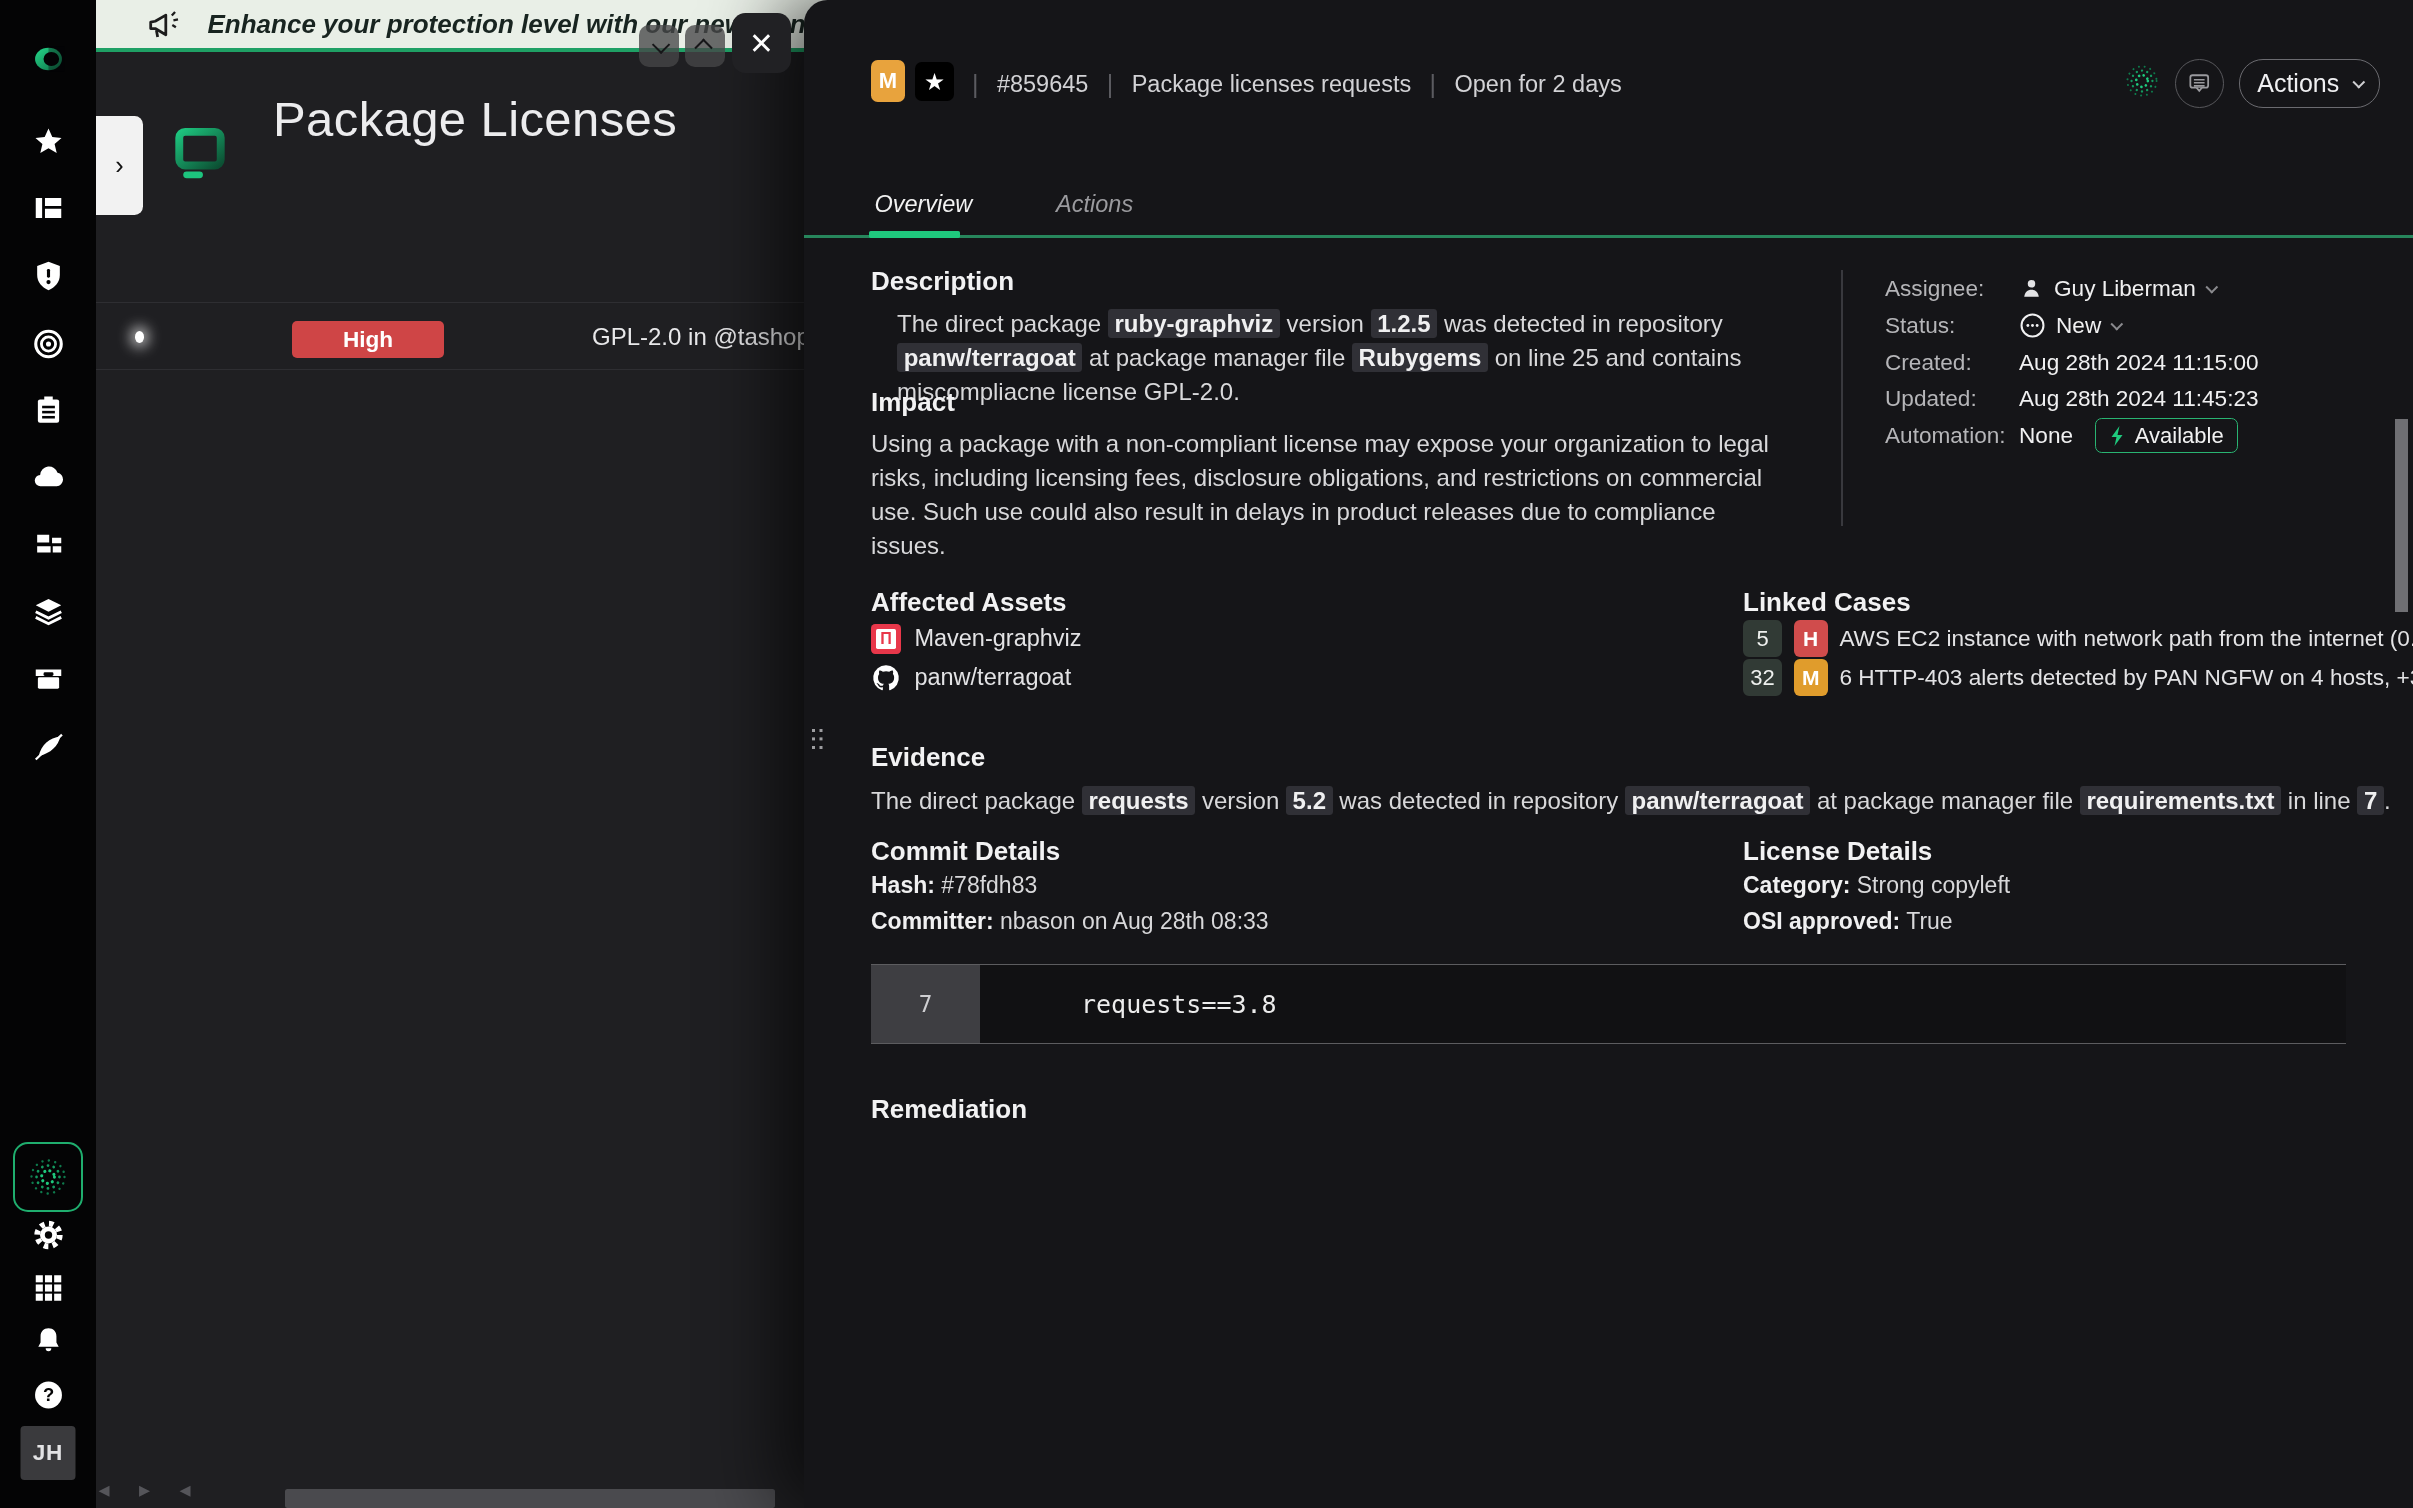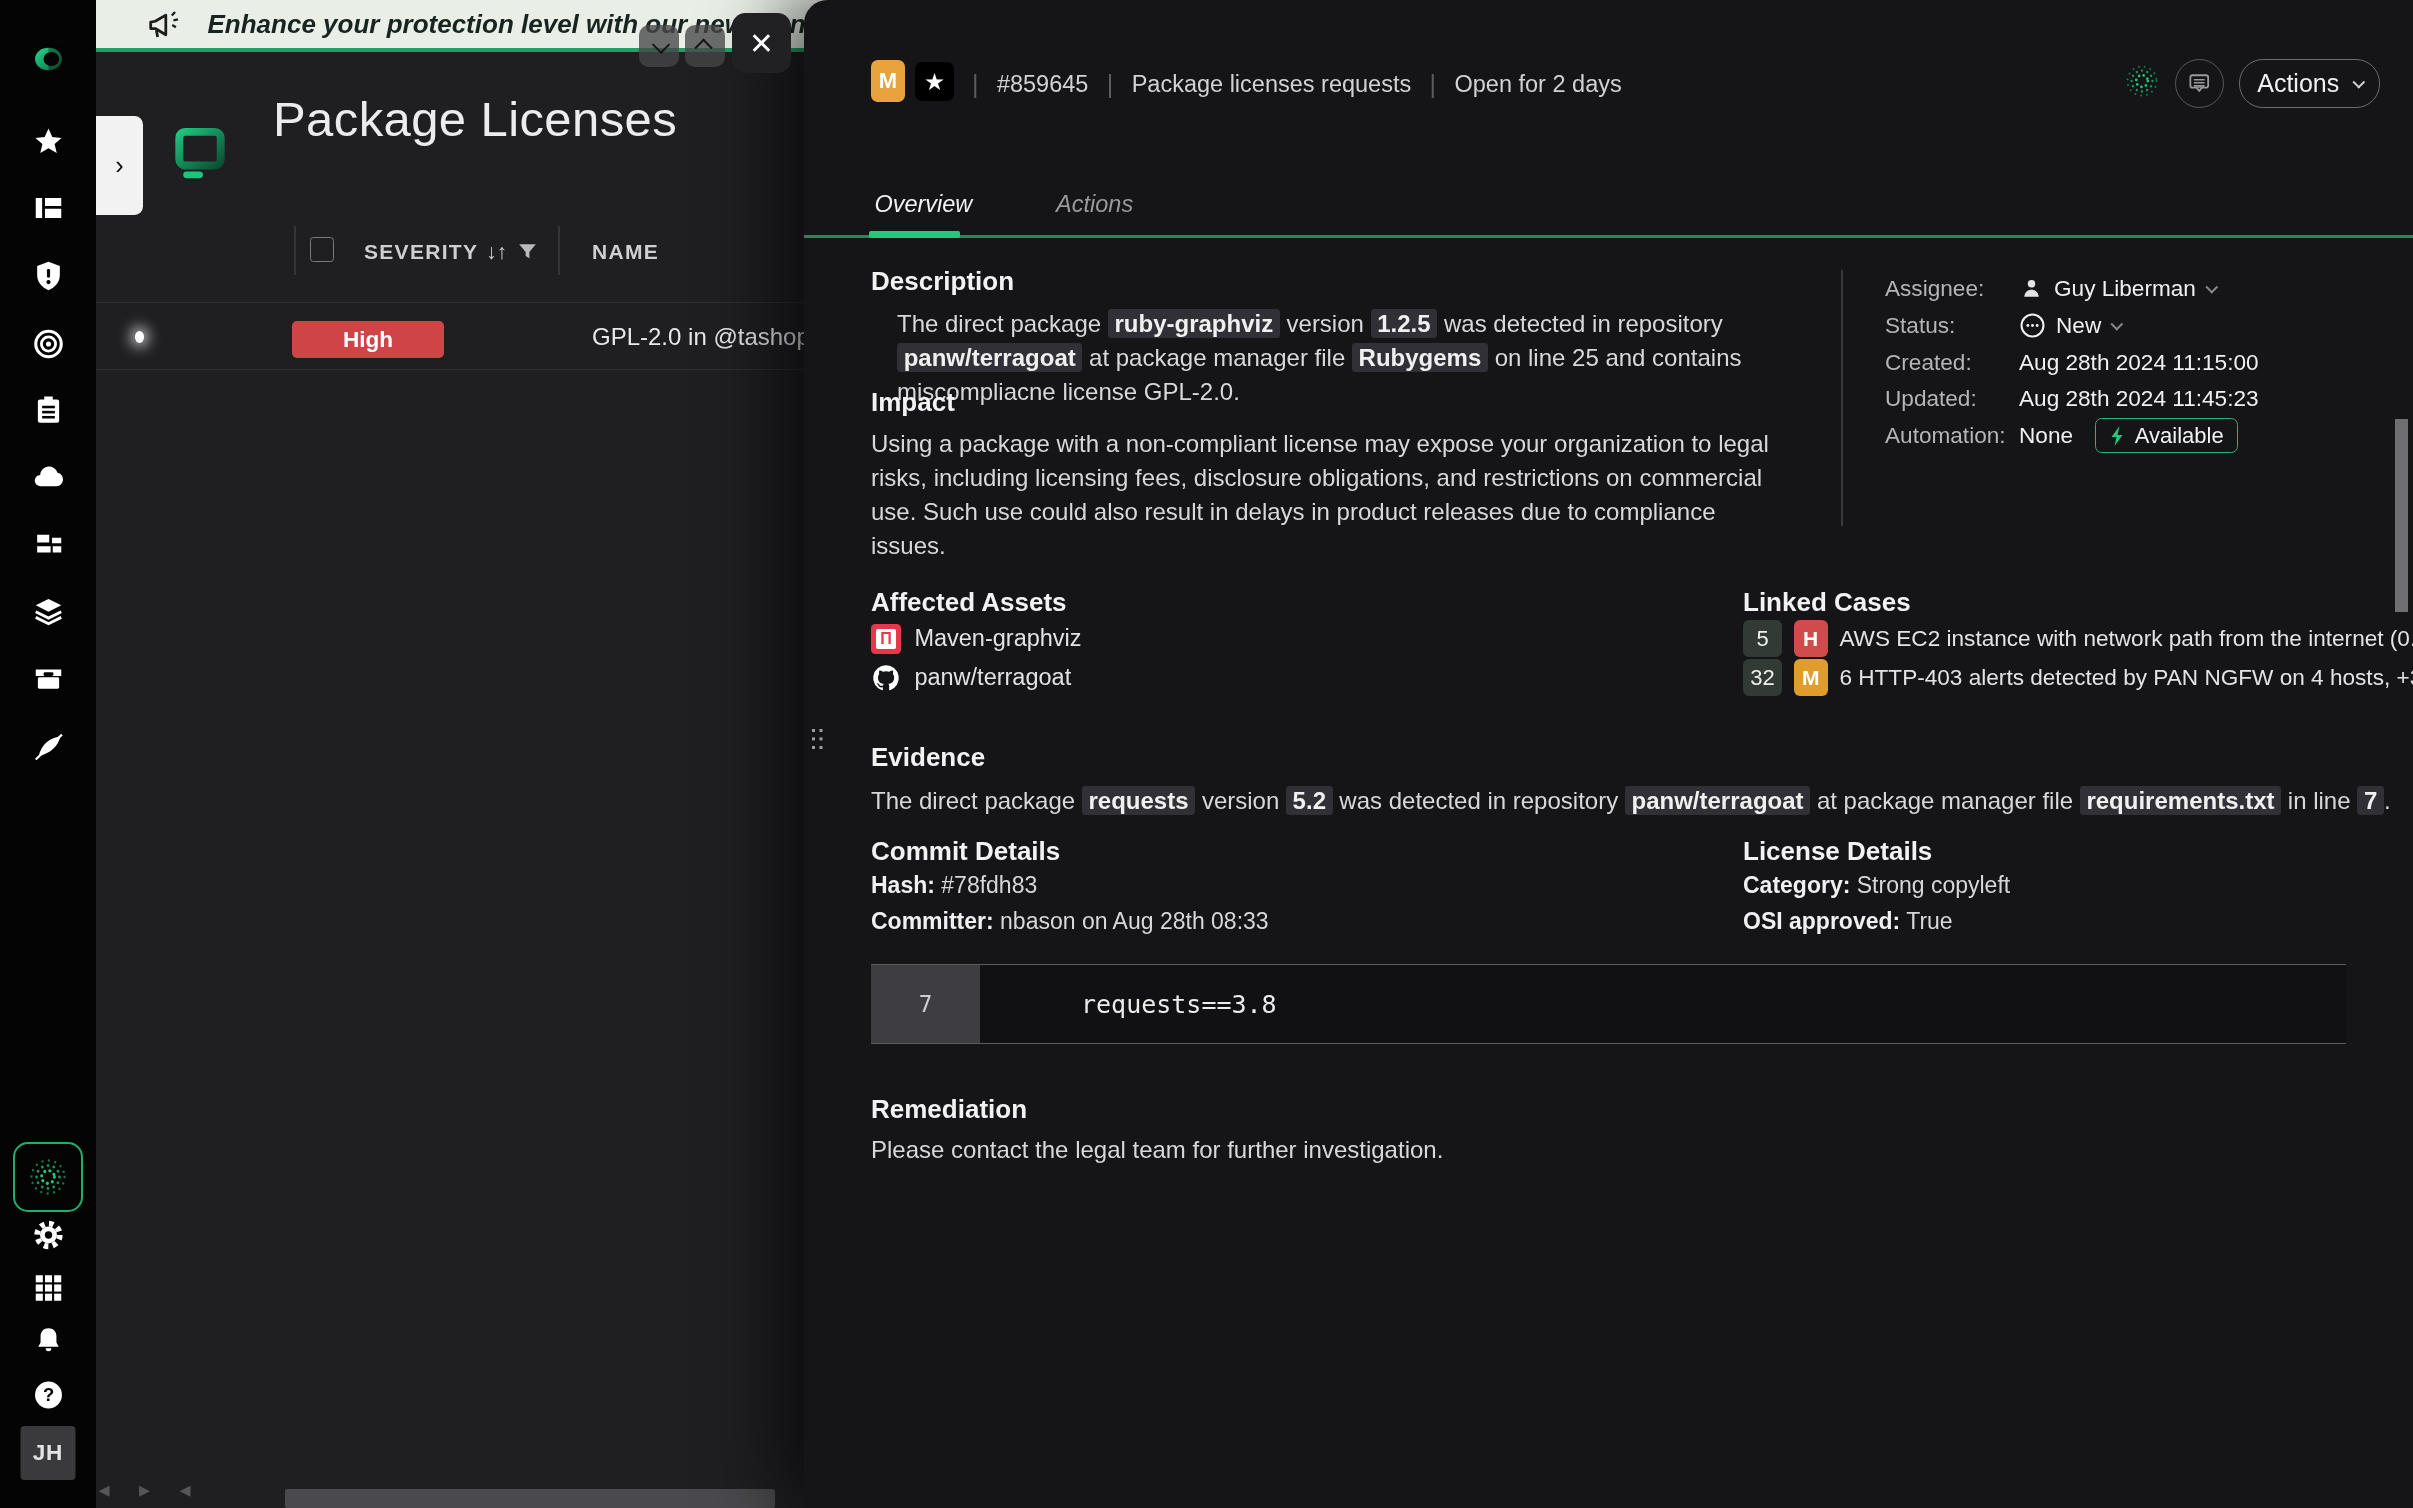--- a/index.html
+++ b/index.html
@@ -271,31 +271,20 @@
       <stop offset="0" stop-color="#1dc47e"></stop>
           <stop offset="1" stop-color="#0c4f33"></stop>
         </linearGradient>
       </defs>
     <rect x="5" y="6" width="42" height="34" rx="6" fill="none" stroke="url(#mg)" stroke-width="8"></rect>
     <rect x="9" y="46" width="20" height="7" rx="3.5" fill="#1dc47e"></rect>
     </svg>
 
   <h1 class="page-title">Package Licenses</h1>
 
-  <div class="thead">
-    <span class="cb" style="left:214px; top:11px;"></span>
-    <span class="col-sep2"></span>
-    <span style="position:absolute;left:268px;top:14.2px;">SEVERITY</span>
-    <span style="position:absolute;left:390px;top:14.2px;letter-spacing:0;">↓↑</span>
-    <svg style="position:absolute;left:419px;top:12.6px;" width="25" height="25" viewBox="0 0 24 24">
-      <path d="M4 5h16l-6.2 7.4v6.1l-3.6-2.1v-4z" fill="#b9b9bd"></path>
-      </svg>
-    <span class="col-sep"></span>
-    <span style="position:absolute;left:496px;top:14.2px;">NAME</span>
-  </div>
 
   <div class="trow">
     <span class="glow-dot"></span>
     <span class="cb" style="left:214px; top:20px;"></span>
     <span class="sev-high">High</span>
     <span class="row-name">GPL-2.0 in @tashop/</span>
   </div>
 
   <div class="pager">◂ ▸ ◂</div>
   <div class="hscroll"></div>
@@ -441,17 +430,16 @@
     <b>Category:</b> <span>Strong copyleft</span></p>
   <p class="kv" style="left:939px; top:908px;">
     <b>OSI approved:</b> <span>True</span></p>
 
   <div class="code-block">
     <div class="code-gutter">7</div>
     <div class="code-body">requests==3.8</div>
   </div>
 
   <h3 class="h2 sec-rem-h">Remediation</h3>
-  <p class="body-txt sec-rem-p">Please contact the legal team for further investigation.</p>
 
   <div class="vscroll"></div>
 </section>
 
 
 </body></html>

